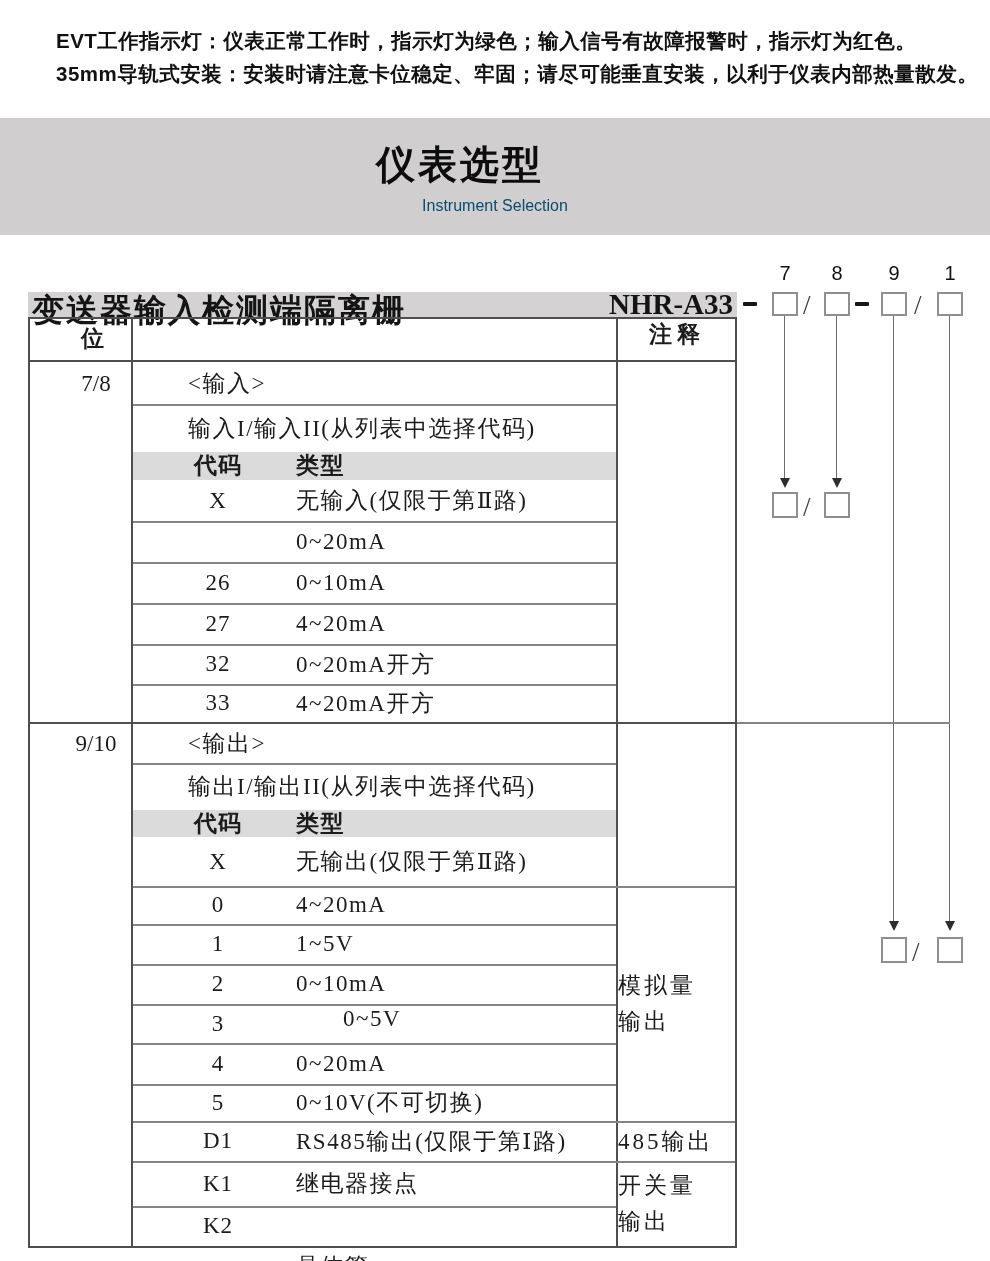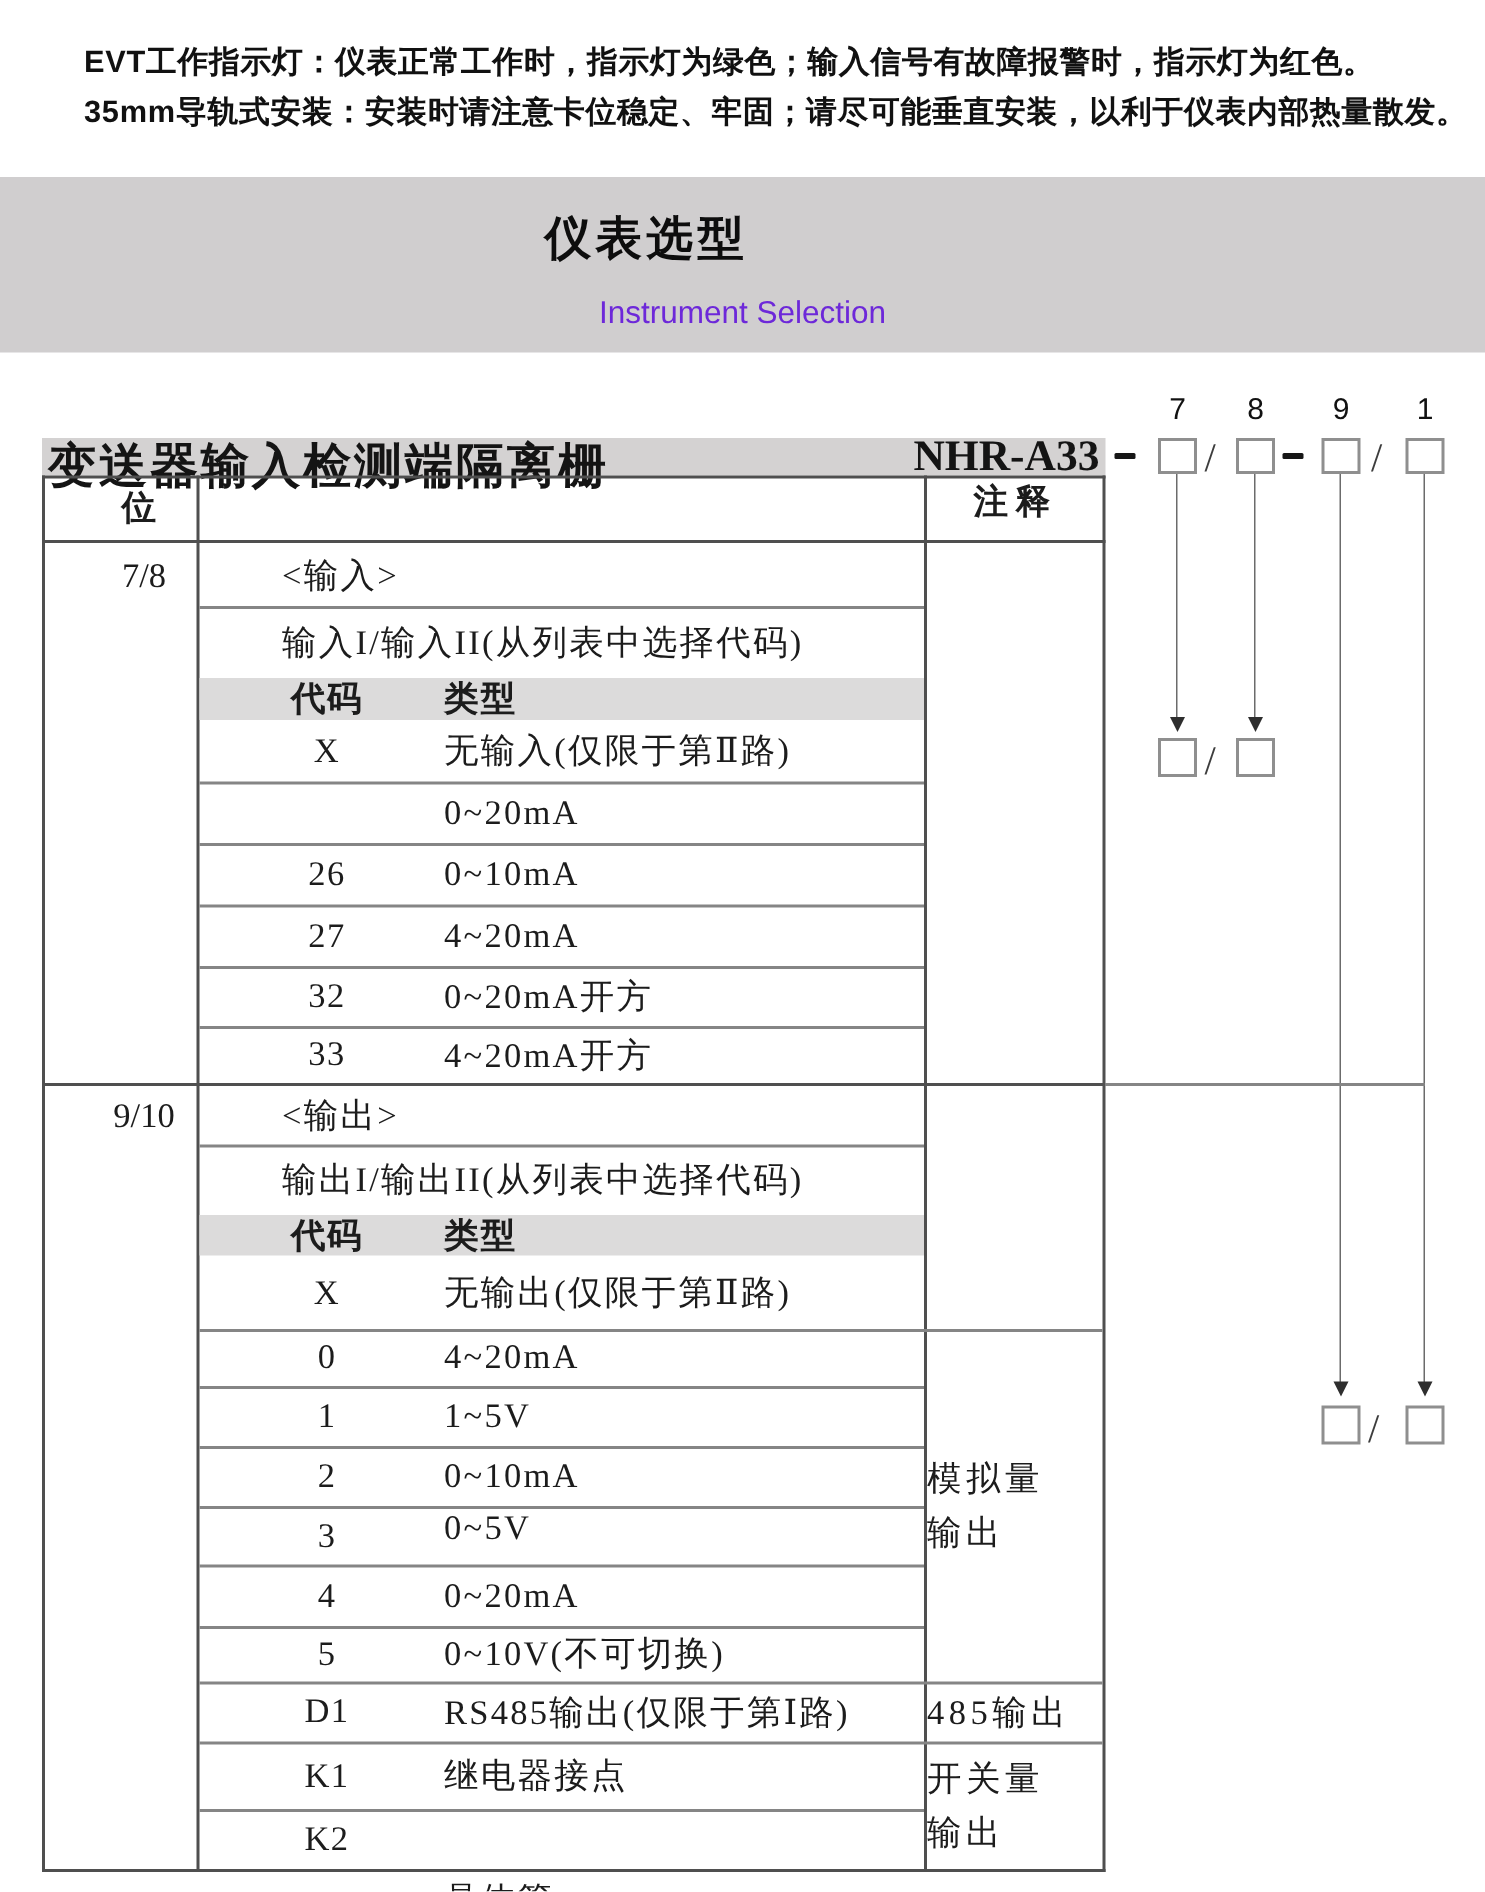--- a/index.html
+++ b/index.html
@@ -2,23 +2,23 @@
 <html><head>
 <meta charset="utf-8">
 <style>
   html,body{margin:0;padding:0;background:#ffffff;}
   .page{position:relative;width:990px;height:1261px;background:#ffffff;overflow:hidden;
         font-family:"Liberation Serif","DejaVu Serif",serif;color:#1c1c1c;}
   .note{position:absolute;left:56px;font-family:"Liberation Sans","DejaVu Sans",sans-serif;
         font-weight:bold;font-size:20.5px;letter-spacing:0.5px;color:#111;white-space:nowrap;}
   .banner{position:absolute;left:0;top:118px;width:990px;height:117px;background:#d0cecf;text-align:center;}
   .banner-title{position:absolute;left:0;top:20px;width:862px;font-family:"Liberation Sans","DejaVu Sans",sans-serif;
-        font-weight:bold;font-size:31px;letter-spacing:3px;color:#0d0d0d;}
+        font-weight:bold;font-size:39px;letter-spacing:3px;color:#0d0d0d;padding-left:29px;}
   .banner-sub{position:absolute;left:0;top:79px;width:990px;font-family:"Liberation Sans","DejaVu Sans",sans-serif;
-        font-size:21px;color:#6d28d9;}
+        font-size:16px;color:#0c4a6e;}
   .titlebar{position:absolute;left:28px;top:292px;width:709px;height:25px;background:#d4d2d2;}
   .prod{position:absolute;left:4px;top:-3px;font-size:32px;font-weight:bold;letter-spacing:2px;white-space:nowrap;color:#141414;}
   .model{position:absolute;right:4px;top:-4px;font-size:29px;font-weight:bold;color:#141414;}
   .vl{position:absolute;width:2px;background:#4f4f4f;}
   .hl{position:absolute;height:2px;background:#4f4f4f;}
   .hl.lt{background:#858585;}
   .band{position:absolute;left:133px;width:483px;background:#dcdbdb;}
   .cell{position:absolute;display:flex;align-items:center;font-size:23px;letter-spacing:1.5px;color:#1c1c1c;}
   .cell.center{justify-content:center;}
   .cell.bold{font-weight:bold;}
@@ -111,21 +111,21 @@
 
   <div class="cell codecol" style="top:837px;height:49px;">X</div>
   <div class="cell typecol" style="top:837px;height:49px;">无输出(仅限于第Ⅱ路)</div>
   <div class="cell codecol" style="top:886px;height:38px;">0</div>
   <div class="cell typecol" style="top:886px;height:38px;">4~20mA</div>
   <div class="cell codecol" style="top:924px;height:40px;">1</div>
   <div class="cell typecol" style="top:924px;height:40px;">1~5V</div>
   <div class="cell codecol" style="top:964px;height:40px;">2</div>
   <div class="cell typecol" style="top:964px;height:40px;">0~10mA</div>
   <div class="cell codecol" style="top:1004px;height:39px;">3</div>
-  <div class="cell typecol" style="top:1004px;height:29px;">0~5V</div>
+  <div class="cell typecol" style="top:1004px;height:29px;margin-left:47px;">0~5V</div>
   <div class="cell codecol" style="top:1043px;height:41px;">4</div>
   <div class="cell typecol" style="top:1043px;height:41px;">0~20mA</div>
   <div class="cell codecol" style="top:1084px;height:37px;">5</div>
   <div class="cell typecol" style="top:1084px;height:37px;">0~10V(不可切换)</div>
   <div class="cell codecol" style="top:1121px;height:40px;">D1</div>
   <div class="cell typecol" style="top:1121px;height:40px;">RS485输出(仅限于第Ⅰ路)</div>
   <div class="cell codecol" style="top:1161px;height:45px;">K1</div>
   <div class="cell typecol" style="top:1161px;height:45px;">继电器接点</div>
   <div class="cell codecol" style="top:1206px;height:40px;">K2</div>
   <div class="cell typecol" style="top:1206px;height:40px;margin-top:40px;">晶体管</div>

